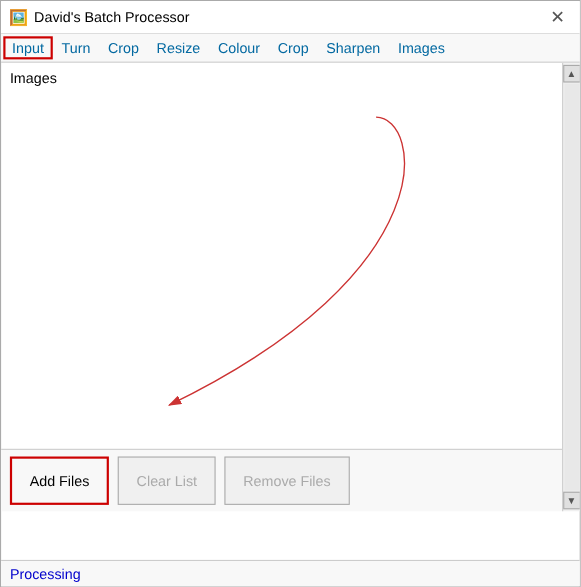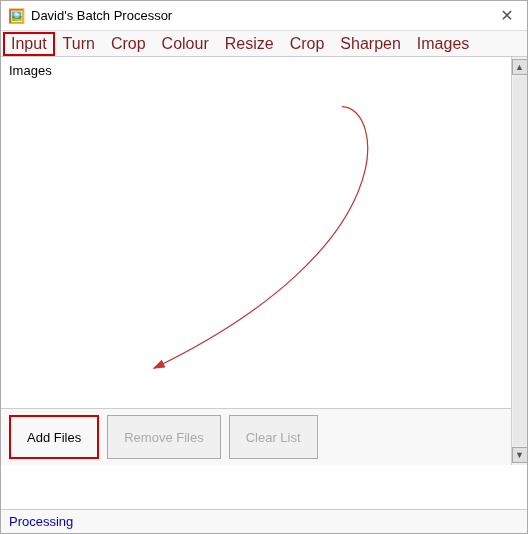--- a/index.html
+++ b/index.html
@@ -80,22 +80,22 @@
       border-bottom: 1px solid #ccc;
       background: #f8f8f8;
       height: 26px;
       flex-shrink: 0;
       padding: 0 2px;
     }
 
     .menu-item {
       padding: 3px 8px;
       cursor: pointer;
-      font-size: 16px;
-      color: #7f1d1d;
+      font-size: 13px;
+      color: #0369a1;
       white-space: nowrap;
     }
 
     .menu-item.active {
       border: 2px solid #cc0000;
       padding: 1px 6px;
       background: #f8f8f8;
     }
 
     .content-area {
@@ -236,22 +236,22 @@
       <span class="title-icon">🖼️</span>
       <span class="title-text">David's Batch Processor</span>
     </div>
     <button class="close-btn">✕</button>
   </div>
 
   <div class="menu-bar">
     <div class="menu-item active">Input</div>
     <div class="menu-item">Turn</div>
     <div class="menu-item">Crop</div>
+    <div class="menu-item">Resize</div>
     <div class="menu-item">Colour</div>
-    <div class="menu-item">Resize</div>
     <div class="menu-item">Crop</div>
     <div class="menu-item">Sharpen</div>
     <div class="menu-item">Images</div>
   </div>
 
   <div class="content-area">
     <div class="main-panel">
 
       <div class="images-section">
         <div class="images-label">Images</div>
@@ -263,22 +263,22 @@
                 <polygon points="0 0, 10 3.5, 0 7" fill="#cc3333"></polygon>
               </marker>
             </defs>
             <path d="M 350 30 C 400 30, 430 200, 120 350" stroke="#cc3333" stroke-width="1.5" fill="none" marker-end="url(#arrowhead)"></path>
           </svg>
         </div>
       </div>
 
       <div class="bottom-buttons">
         <button class="btn highlighted">Add Files</button>
+        <button class="btn disabled" disabled="">Clear List</button>
         <button class="btn disabled" disabled="">Remove Files</button>
-        <button class="btn disabled" disabled="">Clear List</button>
       </div>
     </div>
 
     <div class="scrollbar">
       <div class="scrollbar-btn">▲</div>
       <div class="scrollbar-track"></div>
       <div class="scrollbar-btn">▼</div>
     </div>
   </div>
 

